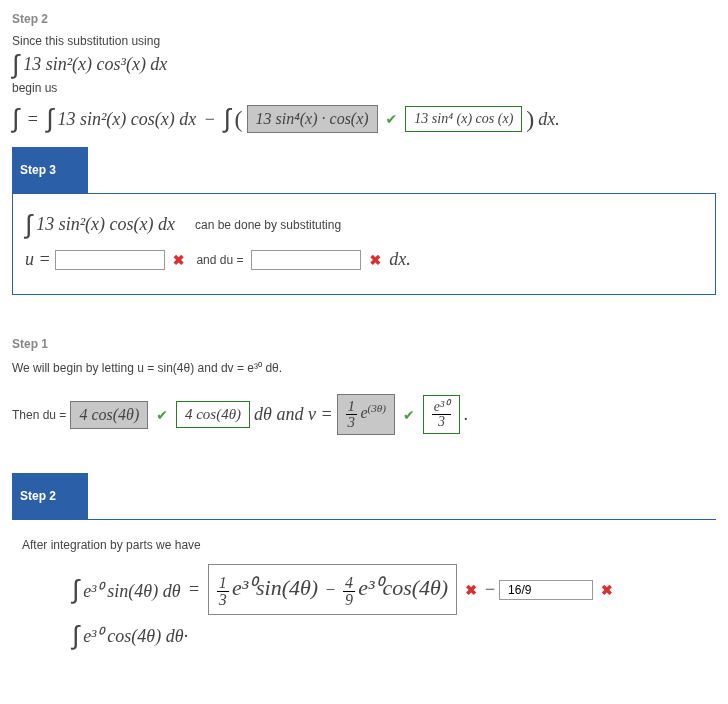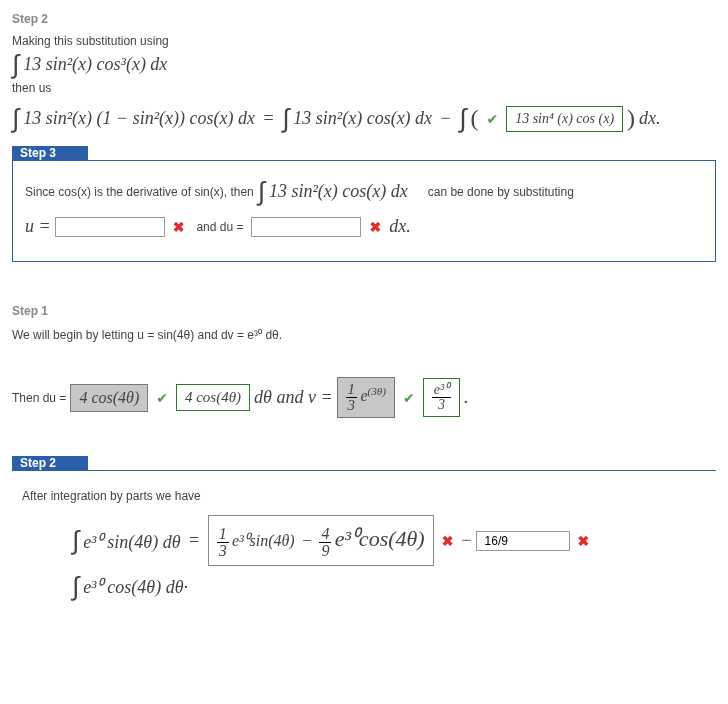--- a/index.html
+++ b/index.html
@@ -16,21 +16,21 @@
     color: #888;
     font-weight: bold;
     font-size: 12px;
     margin: 4px 0 8px 0;
   }
   .step-banner {
     background: #2b5fa7;
     color: #fff;
     font-weight: bold;
     font-size: 12px;
-    padding: 0 8px;
+    padding: 16px 8px;
     width: 60px;
     margin: 8px 0 0 0;
   }
   .box-frame {
     border: 1px solid #2b5fa7;
     padding: 14px 12px 18px 12px;
     margin: 0 0 18px 0;
   }
   .indent { margin-left: 16px; }
   .indent2 { margin-left: 60px; }
@@ -80,50 +80,51 @@
   sup, sub { font-size: 0.7em; text-align: center; }
   .nowrap { white-space: nowrap; }
   .row { display:flex; align-items:center; flex-wrap:wrap; gap:4px; }
   .tall-paren { font-size: 24px; font-family: 'Times New Roman', serif; vertical-align: middle; }
 </style>
 </head>
 <body>
 
 <div class="step-label">Step 2</div>
 
-<div class="indent line">Making this substitution using</div>
+<div class="indent line">Since this substitution using</div>
 
 <div class="indent2 line row">
   <span class="int">∫</span>
   <span class="math">13 sin²(x) cos³(x) dx</span>
 </div>
 
-<div class="indent line">then us</div>
+<div class="indent line">begin us</div>
 
 <div class="indent2 line row nowrap" style="margin-top:10px; margin-bottom:14px;">
   <span class="int">∫</span>
-  <span class="math">13 sin²(x) (1 − sin²(x)) cos(x) dx</span>
   <span class="math rm">&nbsp;=&nbsp;</span>
   <span class="int">∫</span>
   <span class="math">13 sin²(x) cos(x) dx</span>
   <span class="math rm">&nbsp;−&nbsp;</span>
   <span class="int">∫</span>
   <span class="tall-paren">(</span>
+  <span class="gray-box">
+    <span class="math" style="font-size:16px;">13 sin⁴(x) · cos(x)</span>
+  </span>
   <span class="check-green">✔</span>
   <span class="green-box">
     <span class="math" style="font-size:14px;">13 sin⁴ (x) cos (x)</span>
   </span>
   <span class="tall-paren">)</span>
   <span class="math">dx.</span>
 </div>
 
 <div class="step-banner">Step 3</div>
 <div class="box-frame">
   <div class="line row">
-    <span>Since  cos(x)  is the derivative of  sin(x),  then</span>
     <span class="int">∫</span>
     <span class="math">13 sin²(x) cos(x) dx</span>
     <span style="margin-left:16px;">can be done by substituting</span>
   </div>
   <div class="line row" style="margin-top:14px;">
     <span class="math">u =</span>
     <input class="blank" style="width: 100px;">
     <span class="x-red">✖</span>
     <span style="margin:0 4px;text-align:right;">and  du =</span>
     <input class="blank" style="width: 100px;">
@@ -131,21 +132,21 @@
     <span class="math">dx.</span>
   </div>
 </div>
 
 <div style="height:20px;"></div>
 
 <div class="step-label">Step 1</div>
 
 <div class="indent line">We will begin by letting  u = sin(4θ)  and  dv = e³⁰ dθ.</div>
 
-<div class="indent line row" style="margin-top:34px;">
+<div class="indent line row" style="margin-top:18px;">
   <span>Then  du =</span>
   <span class="gray-box">
     <span class="math" style="font-size:16px;">4 cos(4θ)</span>
   </span>
   <span class="check-green">✔</span>
   <span class="green-box">
     <span class="math" style="font-size:15px;">4 cos(4θ)</span>
   </span>
   <span class="math">dθ  and  v =</span>
   <span class="gray-box">
@@ -174,21 +175,21 @@
 
   <div class="line row" style="margin-left:50px; margin-top:12px;">
     <span class="int">∫</span>
     <span class="math">e³⁰ sin(4θ) dθ</span>
     <span class="math rm">&nbsp;=&nbsp;</span>
     <span class="white-box" style="padding:6px 8px;">
       <span class="frac math" style="font-size:16px;">
         <span class="num">1</span>
         <span class="den">3</span>
       </span>
-      <span class="math" style="font-size:16px;">e³⁰sin(4θ)</span>
+      <span class="math" style="font-size:22px;">e³⁰sin(4θ)</span>
       <span class="math rm" style="font-size:17px;">&nbsp;−&nbsp;</span>
       <span class="frac math" style="font-size:16px;">
         <span class="num">4</span>
         <span class="den">9</span>
       </span>
       <span class="math" style="font-size:22px;">e³⁰cos(4θ)</span>
     </span>
     <span class="x-red">✖</span>
     <span class="math rm">−</span>
     <input class="blank" style="width: 80px; padding-left: 8px;" value="16/9">

